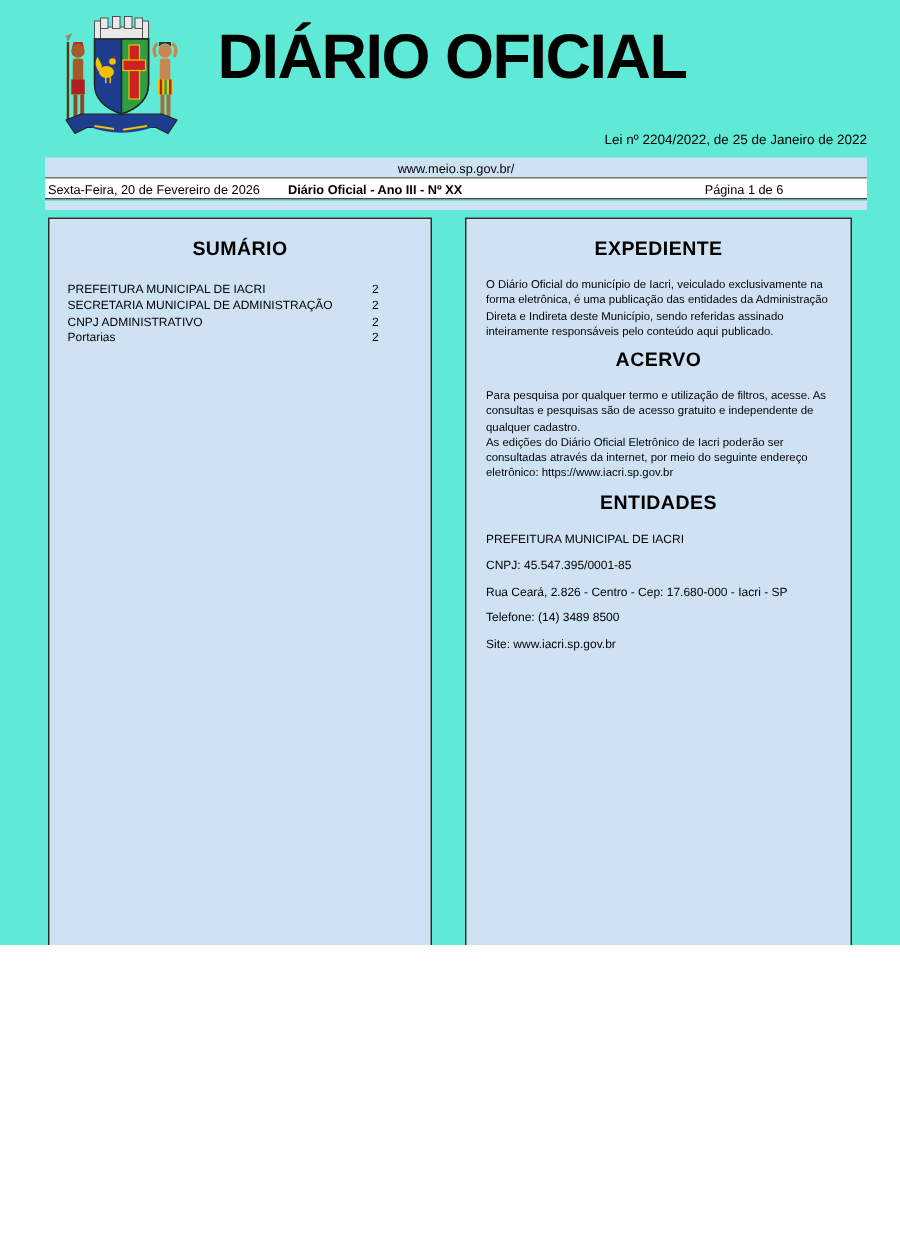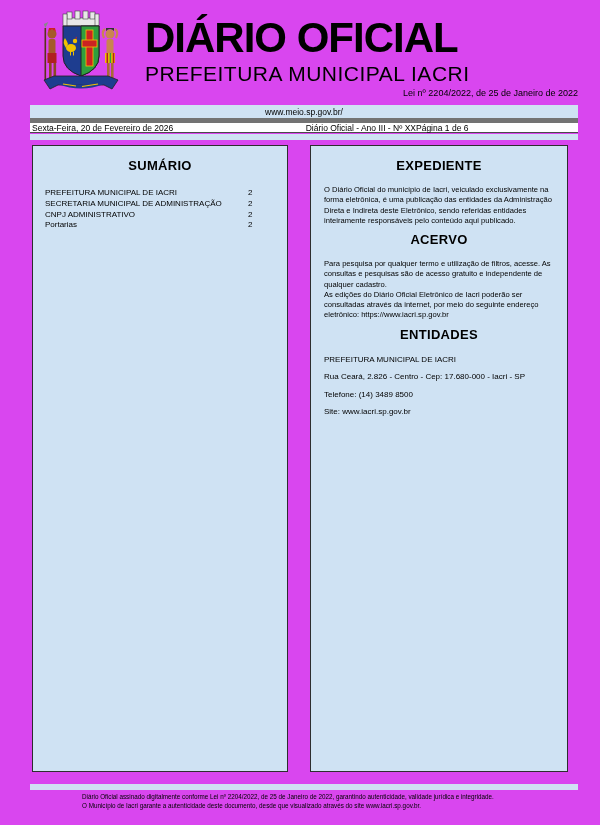--- a/index.html
+++ b/index.html
@@ -1,36 +1,36 @@
 <!DOCTYPE html>
 <html><head>
 <meta charset="utf-8">
 <style>
   * { margin:0; padding:0; box-sizing:border-box; }
   html,body { background:#ffffff; }
   body { font-family:"Liberation Sans", sans-serif; color:#000; }
-  .page { position:relative; width:600px; height:825px; background:#d946ef; overflow:hidden; }
+  .page { position:relative; width:600px; height:630px; background:#5eead4; overflow:hidden; }
 
   
   .crest { position:absolute; left:30px; top:8px; width:102px; height:100px; }
   .masthead-titles { position:absolute; left:145px; top:16px; width:440px; }
   .gazette-title { font-size:42px; font-weight:bold; letter-spacing:-1px; line-height:1.05; white-space:nowrap; }
   .gazette-subtitle { font-size:21px; font-weight:400; letter-spacing:0.5px; margin-top:2px; white-space:nowrap; }
   .law-line { position:absolute; right:22px; top:88px; font-size:9px; }
 
   
   .bar-url { position:absolute; left:30px; top:105px; width:548px; height:13px;
              background:var(--lightblue); display:flex; align-items:center; justify-content:center;
              font-size:8.5px; }
   .bar-date { position:absolute; left:30px; top:118px; width:548px; height:15px;
-              background:#fff; border-top:5px solid #737373; border-bottom:1px solid #4a4a4a;
+              background:#fff; border-top:1px solid #737373; border-bottom:1px solid #4a4a4a;
               display:flex; align-items:center; font-size:8.5px; }
   .bar-date .cell-left { flex:1; text-align:left; padding-left:2px; }
-  .bar-date .cell-center { flex:1.4; text-align:right; }
-  .bar-date .cell-right { flex:1; text-align:left; padding-right:2px; }
+  .bar-date .cell-center { flex:1.4; text-align:left;font-weight:bold; }
+  .bar-date .cell-right { flex:1; text-align:center; padding-right:2px; }
   .bar-under { position:absolute; left:30px; top:134px; width:548px; height:6px; background:var(--lightblue); }
 
   
   .box { position:absolute; top:145px; height:627px; background:var(--lightblue);
          border:1.5px solid #2e2e2e; }
   .box-left { left:32px; width:256px; }
   .box-right { left:310px; width:258px; }
 
   .box h2 { font-size:13px; font-weight:bold; text-align:center; margin-top:12px; letter-spacing:0.3px; }
 
@@ -120,21 +120,20 @@
         <g stroke="#f2c200" stroke-width="1.2">
           <line x1="33" y1="76" x2="46" y2="78"></line>
           <line x1="52" y1="78.5" x2="68" y2="76"></line>
         </g>
       </g>
     </svg>
   </div>
 
   <div class="masthead-titles">
     <div class="gazette-title">DIÁRIO OFICIAL</div>
-    <div class="gazette-subtitle">PREFEITURA MUNICIPAL IACRI</div>
   </div>
   <div class="law-line">Lei nº 2204/2022, de 25 de Janeiro de 2022</div>
 
   <div class="bar-url">
     <span>www.meio.sp.gov.br/</span>
   </div>
 
   <div class="bar-date">
     <span class="cell-left">Sexta-Feira, 20 de Fevereiro de 2026</span>
     <span class="cell-center">Diário Oficial - Ano III - Nº XX</span>
@@ -160,32 +159,33 @@
       <div class="sumario-row">
         <span class="sumario-label">Portarias</span>
         <span class="sumario-page">2</span>
       </div>
     </div>
   </div>
 
   <div class="box box-right">
     <h2>EXPEDIENTE</h2>
     <div class="section-body">
-      <p>O Diário Oficial do município de Iacri, veiculado exclusivamente na forma eletrônica, é uma publicação das entidades da Administração Direta e Indireta deste Eletrônico, sendo referidas entidades inteiramente responsáveis pelo conteúdo aqui publicado.</p>
+      <p>O Diário Oficial do município de Iacri, veiculado exclusivamente na forma eletrônica, é uma publicação das entidades da Administração Direta e Indireta deste Município, sendo referidas assinado inteiramente responsáveis pelo conteúdo aqui publicado.</p>
     </div>
 
     <h2 class="mid">ACERVO</h2>
     <div class="section-body">
       <p>Para pesquisa por qualquer termo e utilização de filtros, acesse. As consultas e pesquisas são de acesso gratuito e independente de qualquer cadastro.</p>
       <p>As edições do Diário Oficial Eletrônico de Iacri poderão ser consultadas através da internet, por meio do seguinte endereço eletrônico: https://www.iacri.sp.gov.br</p>
     </div>
 
     <h2 class="mid">ENTIDADES</h2>
     <div class="entidades-lines">
       <div>PREFEITURA MUNICIPAL DE IACRI</div>
+      <div>CNPJ: 45.547.395/0001-85</div>
       <div>Rua Ceará, 2.826 - Centro - Cep: 17.680-000 - Iacri - SP</div>
       <div>Telefone: (14) 3489 8500</div>
       <div>Site: www.iacri.sp.gov.br</div>
     </div>
   </div>
 
   <div class="footer-bar"></div>
   <div class="footer">
     <div class="icp-logo">
       <div class="icp-top">ICP</div>

